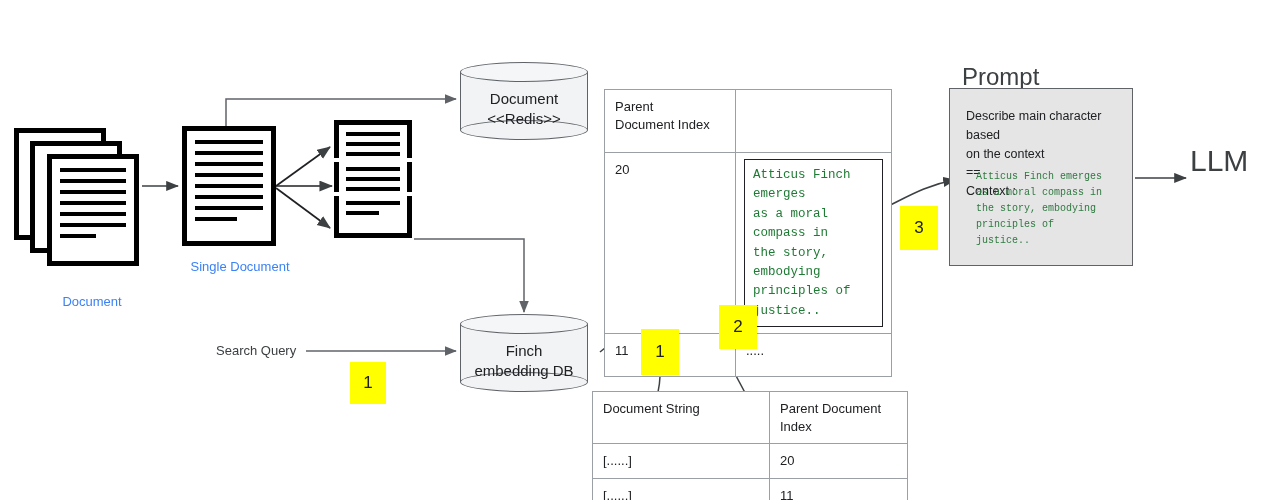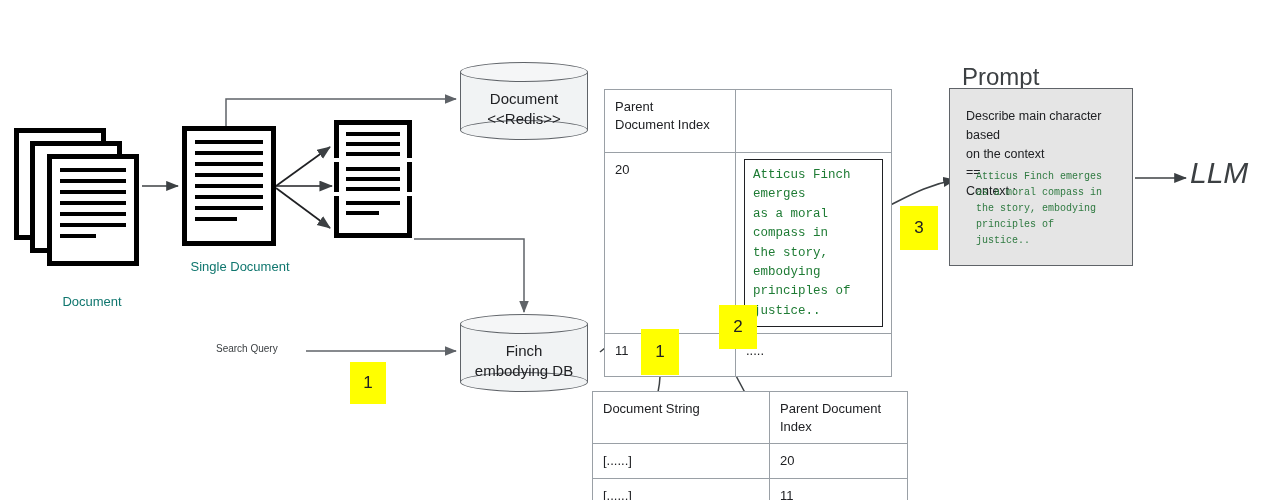--- a/index.html
+++ b/index.html
@@ -14,21 +14,21 @@
   #stage{position:absolute;left:0;top:0;width:1280px;height:500px;}
 
   
   #wires{position:absolute;left:0;top:0;width:1280px;height:500px;pointer-events:none;}
 
   
   .abs{position:absolute;}
 
   
   .caption{
-    font-size:13px;color:#0f766e;text-align:center;
+    font-size:13px;color:#3b82f6;text-align:center;
     font-family:"Liberation Sans", sans-serif;white-space:nowrap;
   }
   .big-label{font-size:30px;color:#3c4043;font-family:"Liberation Sans", sans-serif;}
   .prompt-title{font-size:24px;color:#3c4043;font-family:"Liberation Sans", sans-serif;}
 
   
   .doc{
     box-sizing:border-box;
     background:#ffffff;
     border:5px solid #000000;
@@ -206,25 +206,25 @@
       <div>&lt;&lt;Redis&gt;&gt;</div>
     </div>
   </div>
 
   <div class="cyl" style="left:460px;top:314px;width:128px;height:78px;">
     <div class="body"></div>
     <div class="bot"></div>
     <div class="top"></div>
     <div class="cyl-text">
       <div>Finch</div>
-      <div>embodying DB</div>
-    </div>
-  </div>
-
-  <div class="abs" style="left:216px;top:343px;font-size:10px;color:#3c4043;white-space:nowrap;">Search Query</div>
+      <div>embedding DB</div>
+    </div>
+  </div>
+
+  <div class="abs" style="left:216px;top:343px;font-size:13px;color:#3c4043;white-space:nowrap;">Search Query</div>
 
   <table class="diag" style="left:604px;top:89px;width:288px;">
     <tbody>
         <tr>
       <td style="width:110px;height:46px;white-space:pre-line;">Parent
 Document Index</td>
       <td></td>
     </tr>
     <tr>
       <td style="height:110px;">20</td>
@@ -266,20 +266,20 @@
 on the context
 ==
 Context :</div>
     <div class="prompt-ctx">Atticus Finch emerges
 as a moral compass in
 the story, embodying
 principles of
 justice..</div>
   </div>
 
-  <div class="big-label abs" style="left:1190px;top:156px;font-style:italic;">LLM</div>
+  <div class="big-label abs" style="left:1190px;top:144px;">LLM</div>
 
   <div class="marker" style="left:350px;top:362px;width:36px;height:42px;">1</div>
   <div class="marker" style="left:641px;top:329px;width:38px;height:46px;">1</div>
   <div class="marker" style="left:719px;top:305px;width:38px;height:44px;">2</div>
   <div class="marker" style="left:900px;top:206px;width:38px;height:44px;">3</div>
 
 </div>
 
 </body></html>

